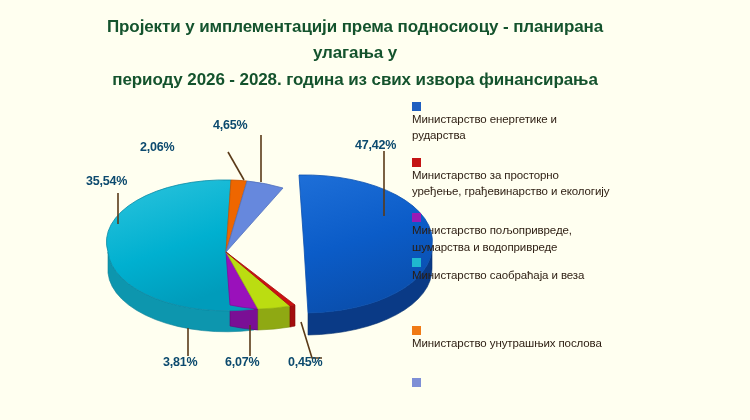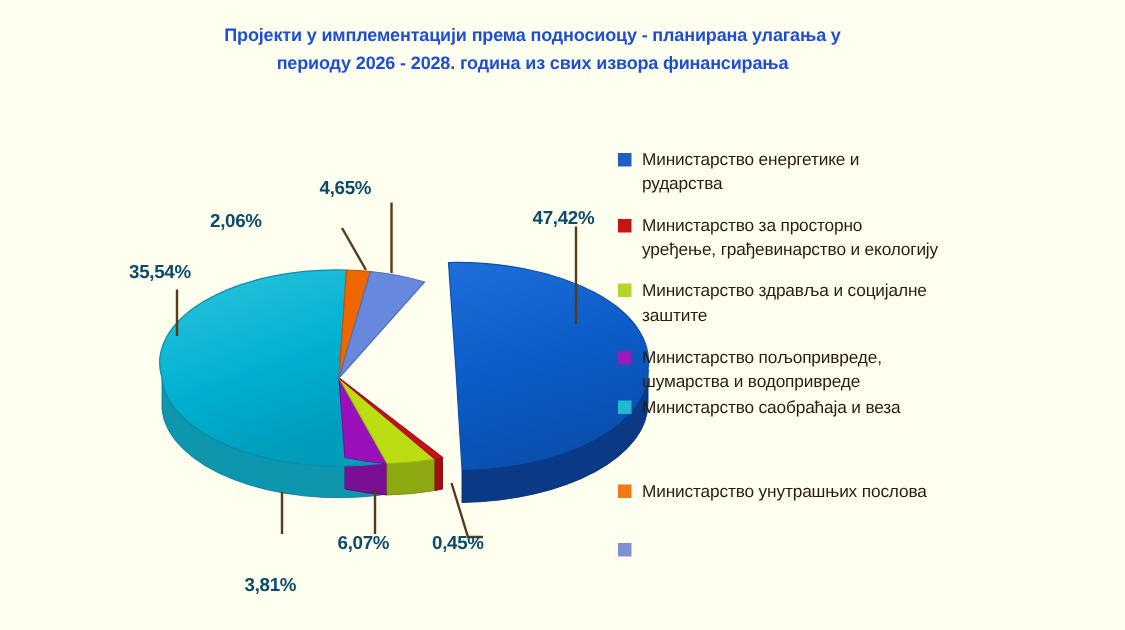--- a/index.html
+++ b/index.html
@@ -20,23 +20,23 @@
     width: 750px;
     height: 420px;
     background: #fffff0;
   }
   .title {
     position: absolute;
     left: 95px;
     top: 14px;
     width: 520px;
     text-align: center;
-    font-size: 12px;
+    font-size: 17px;
     font-weight: bold;
-    color: #1d4ed8;
+    color: #14532d;
     line-height: 1.55;
     letter-spacing: -0.1px;
   }
   svg.pie {
     position: absolute;
     left: 0;
     top: 0;
     width: 750px;
     height: 420px;
   }
@@ -51,20 +51,21 @@
   .legend {
     position: absolute;
     left: 412px;
     top: 99px;
     width: 330px;
   }
   .legend-item {
     display: flex;
     align-items: flex-start;
     margin-bottom: 11px;
+    flex-direction: column;
   }
   .legend-swatch {
     width: 9px;
     height: 9px;
     flex: 0 0 9px;
     margin-top: 3px;
     margin-right: 7px;
   }
   .legend-text {
     font-size: 11.5px;
@@ -139,40 +140,36 @@
       <line x1="188" y1="328" x2="188" y2="356"></line>
       <line x1="250" y1="325" x2="250" y2="356"></line>
       <path d="M 301 322 L 312 358 L 322 358"></path>
     </g>
   </svg>
 
   <div class="pct-label" style="left:355px; top:138px;">47,42%</div>
   <div class="pct-label" style="left:86px; top:174px;text-align:right;">35,54%</div>
   <div class="pct-label" style="left:140px; top:140px;">2,06%</div>
   <div class="pct-label" style="left:213px; top:118px;">4,65%</div>
-  <div class="pct-label" style="left:163px; top:355px;margin-top:28px;">3,81%</div>
+  <div class="pct-label" style="left:163px; top:355px;">3,81%</div>
   <div class="pct-label" style="left:225px; top:355px;">6,07%</div>
   <div class="pct-label" style="left:288px; top:355px;">0,45%</div>
 
   <div class="legend">
 
     <div class="legend-item">
       <span class="legend-swatch" style="background:#1f5fc0"></span>
       <span class="legend-text"><span>Министарство енергетике и</span><br><span>рударства</span></span>
     </div>
 
     <div class="legend-item" style="">
       <span class="legend-swatch" style="background:#c41414"></span>
       <span class="legend-text"><span>Министарство за просторно</span><br><span>уређење, грађевинарство и екологију</span></span>
     </div>
 
-    <div class="legend-item" style="margin-bottom:12px">
-      <span class="legend-swatch" style="background:#b3d62a"></span>
-      <span class="legend-text"><span>Министарство здравља и социјалне</span><br><span>заштите</span></span>
-    </div>
 
     <div class="legend-item" style="margin-bottom:0">
       <span class="legend-swatch" style="background:#9a1bb5"></span>
       <span class="legend-text"><span>Министарство пољопривреде,</span><br><span>шумарства и водопривреде</span></span>
     </div>
 
     <div class="legend-item" style="margin-bottom:40px">
       <span class="legend-swatch" style="background:#1fb8cf"></span>
       <span class="legend-text">Министарство саобраћаја и веза</span>
     </div>

